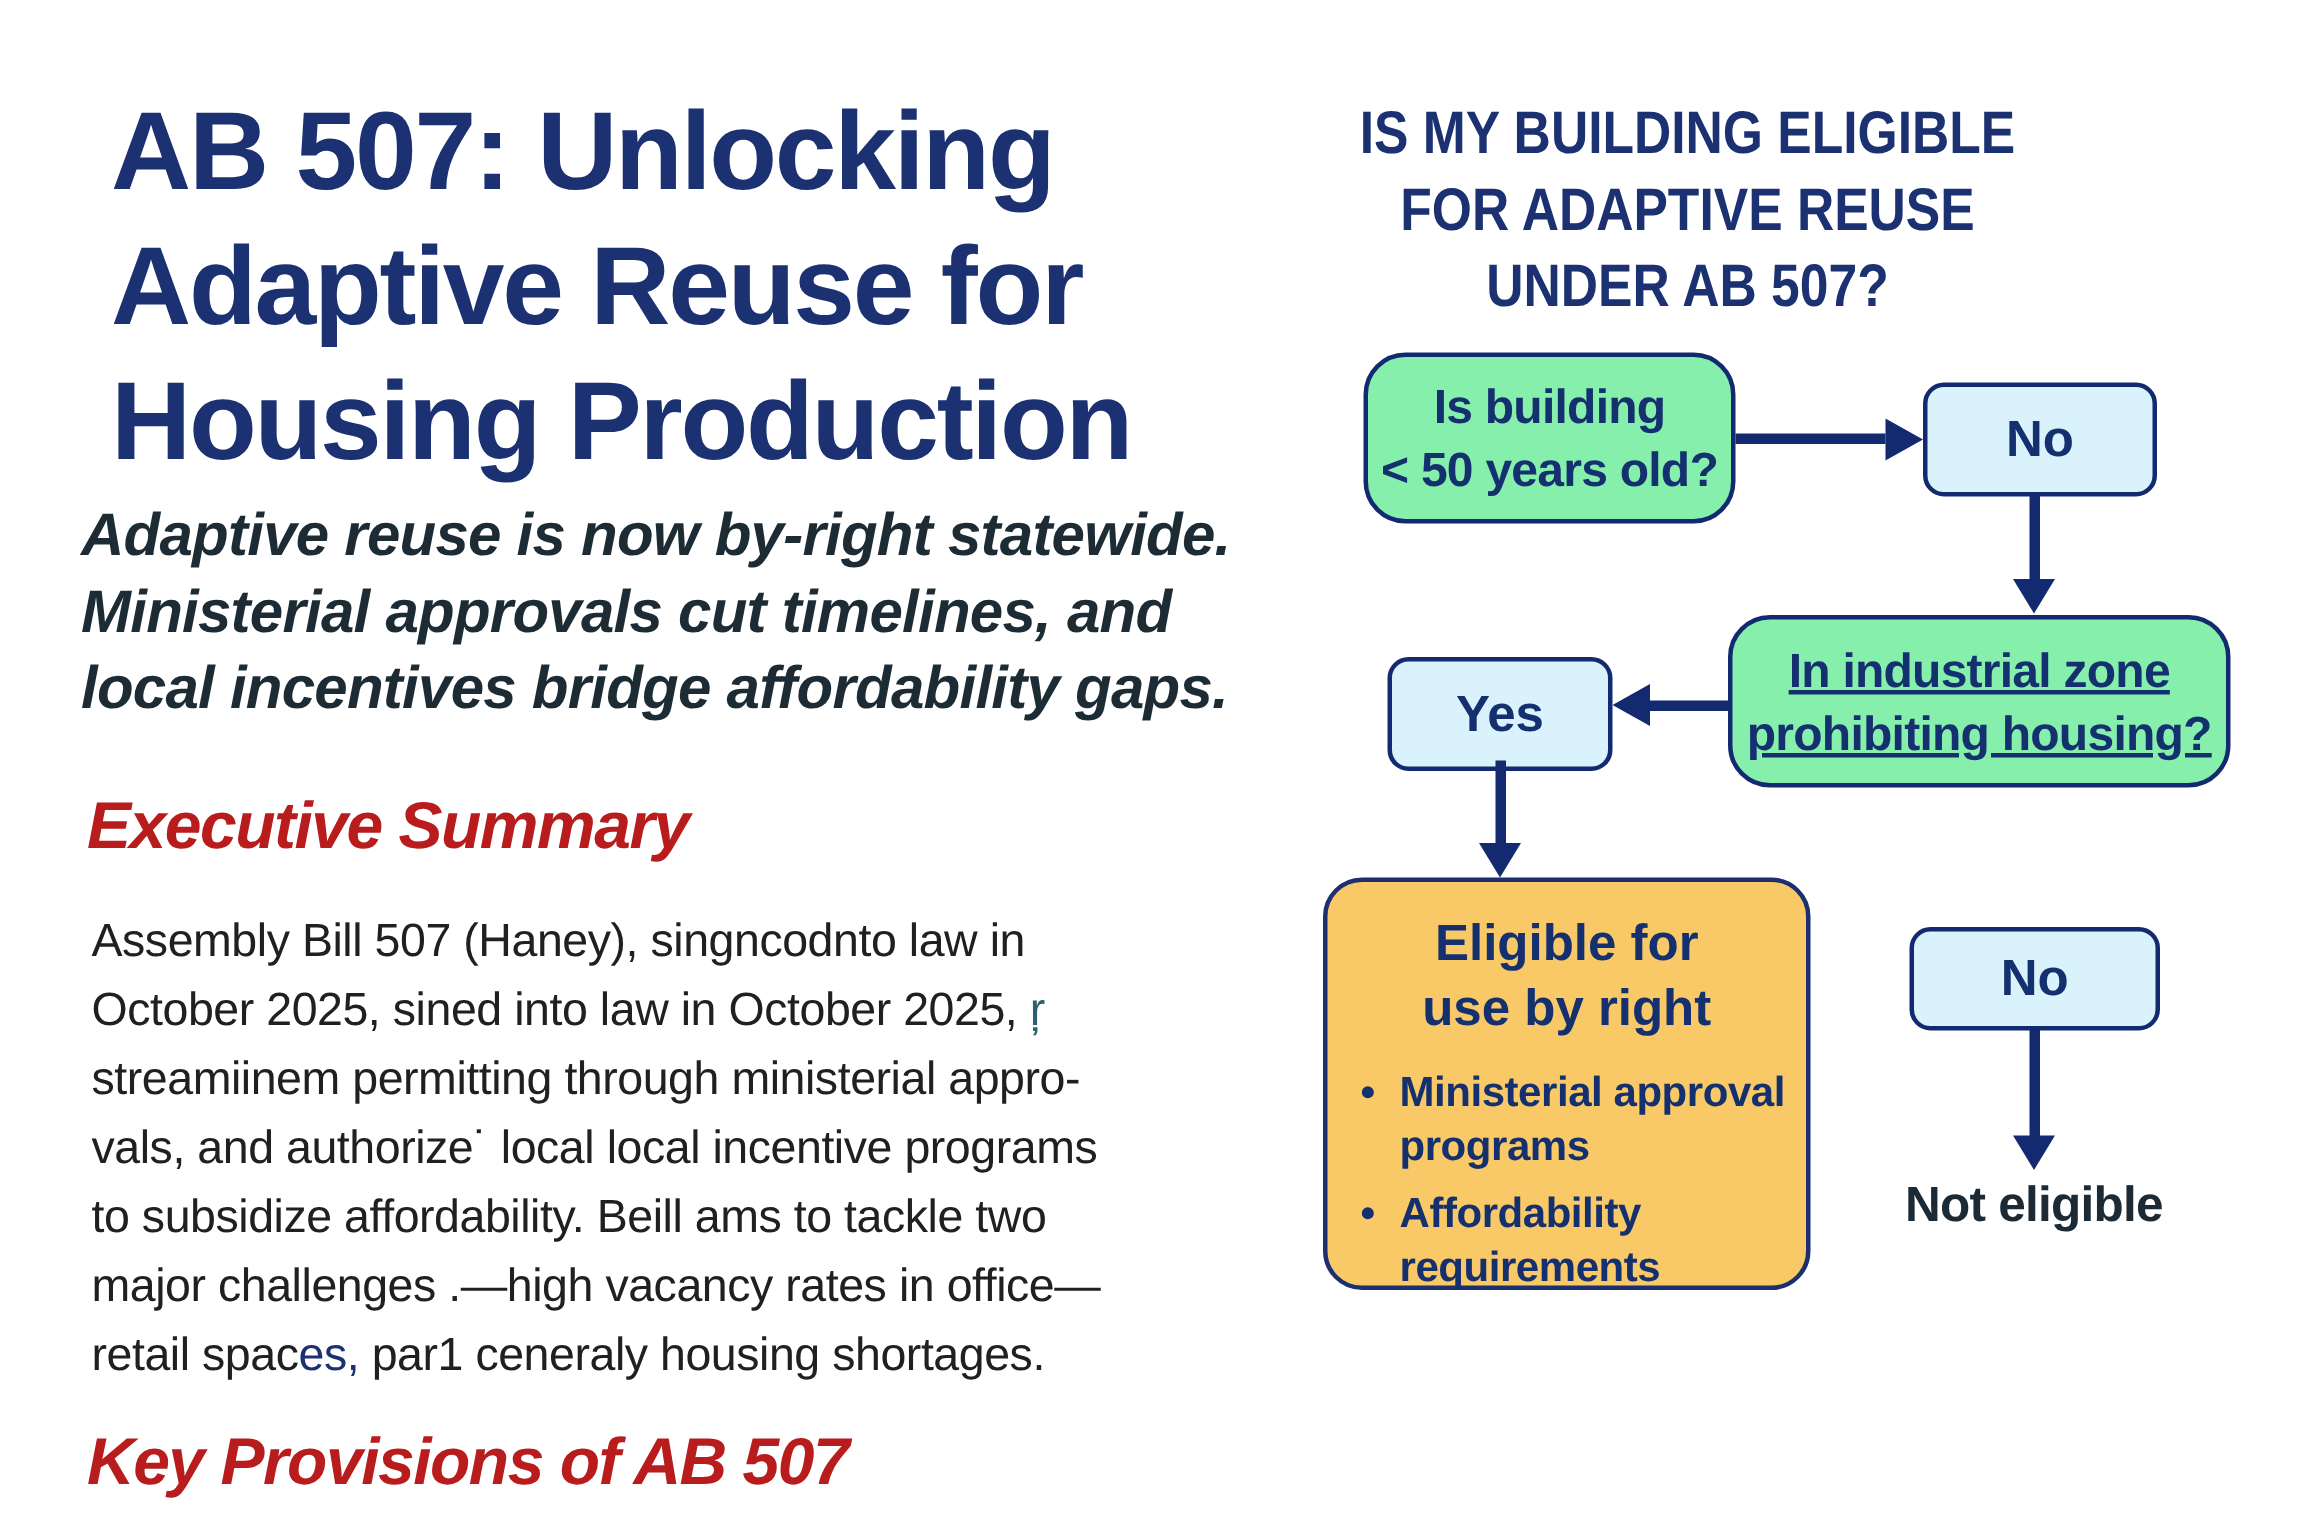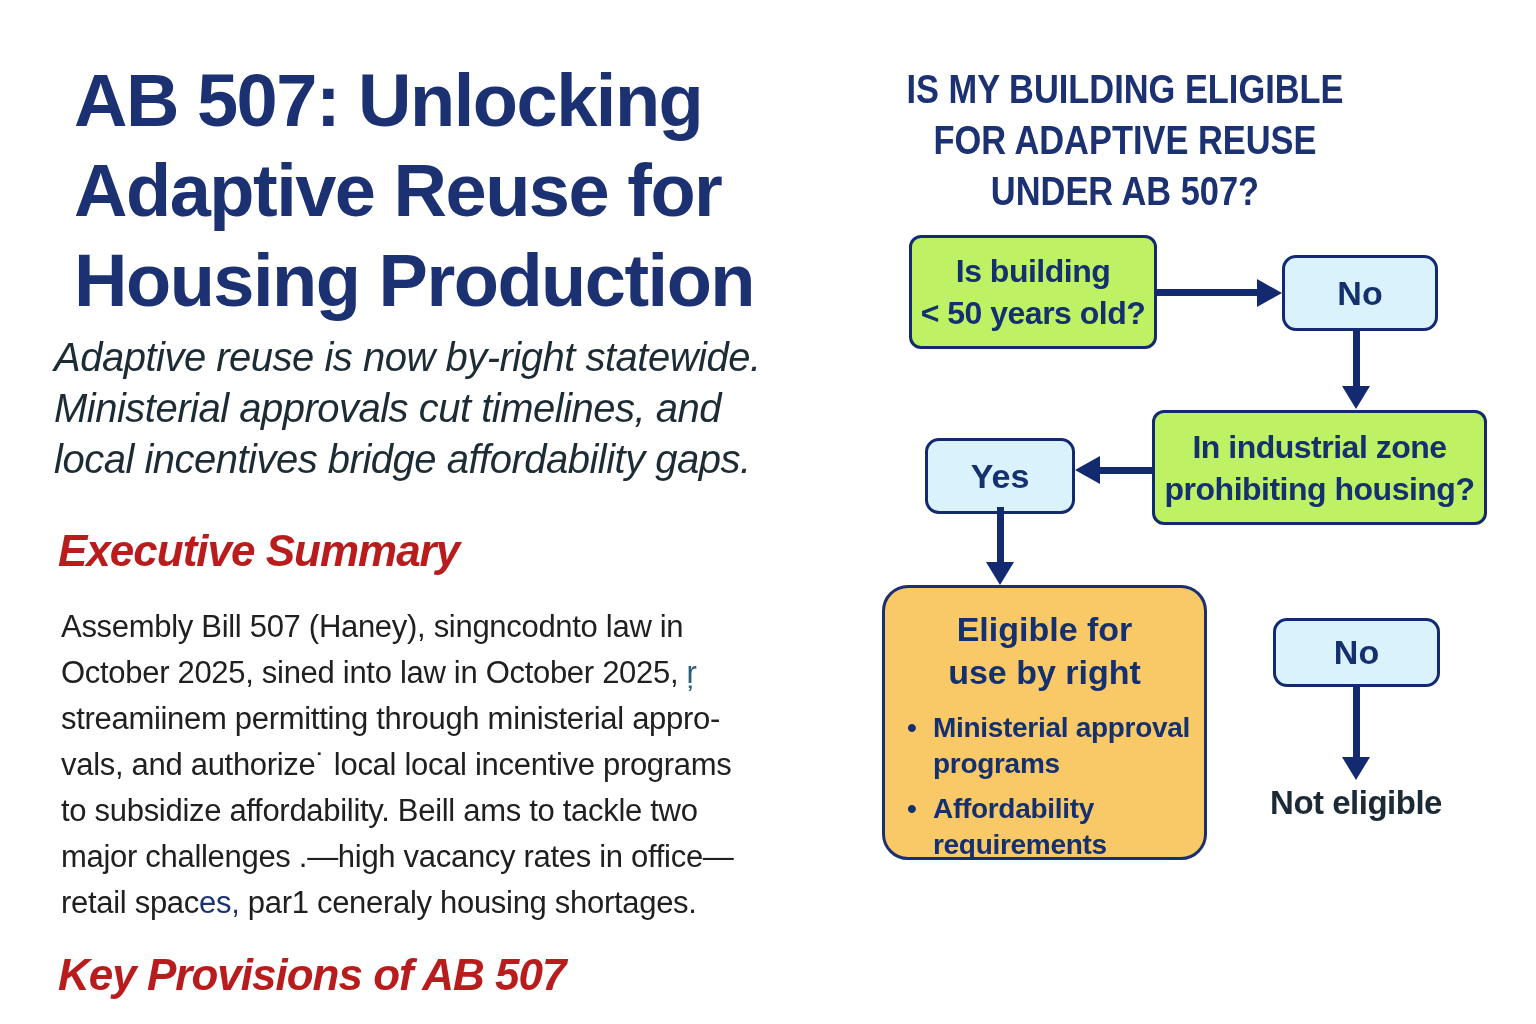--- a/index.html
+++ b/index.html
@@ -9,21 +9,21 @@
   }
 
   
   .title{
     position:absolute;left:58px;top:40px;margin:16px;
     font-size:74px;line-height:90px;font-weight:800;letter-spacing:-1.5px;
     color:#1b3172;white-space:pre;
   }
   .subtitle{
     position:absolute;left:54px;top:332px;margin:0;
-    font-size:40px;line-height:51px;font-weight:400;font-style:italic;letter-spacing:-0.5px;
+    font-size:40px;line-height:51px;font-weight:700;font-style:italic;letter-spacing:-0.5px;
     color:#1d2b34;white-space:pre;
   }
   .h2{
     position:absolute;margin:0;font-size:44px;line-height:50px;font-weight:800;
     letter-spacing:-1px;color:#b91c1c;white-space:pre;font-style:italic;
   }
   .h2.exec{left:58px;top:526px;}
   .h2.key{left:58px;top:950px;}
   .summary{position:absolute;left:61px;top:604px;color:#202022;}
   .sline{font-size:31px;line-height:46px;letter-spacing:-0.3px;white-space:pre;}
@@ -34,25 +34,25 @@
   .flow-title{
     position:absolute;left:835px;top:64px;width:580px;text-align:center;
     font-size:40px;line-height:51px;font-weight:800;color:#1b3172;white-space:pre;
     transform:scaleX(0.86);transform-origin:50% 0;
   }
   .node{
     position:absolute;box-sizing:border-box;border:3px solid #132a70;color:#15306f;
     font-weight:800;display:flex;align-items:center;justify-content:center;
     text-align:center;white-space:pre;
   }
-  .node.q{background:#bef264;border-radius:12px;font-size:32px;line-height:42px;letter-spacing:-0.5px;}
+  .node.q{background:#86efac;border-radius:28px;font-size:32px;line-height:42px;letter-spacing:-0.5px;}
   .node.ans{background:#daf2fb;border-radius:14px;font-size:34px;}
   .box-a{left:909px;top:235px;width:248px;height:114px;}
   .box-no1{left:1282px;top:255px;width:156px;height:76px;}
-  .box-c{left:1152px;top:410px;width:335px;height:115px;}
+  .box-c{left:1152px;top:410px;width:335px;height:115px;text-decoration:underline;}
   .box-yes{left:925px;top:438px;width:150px;height:76px;background:#d6f0fa;}
   .box-no2{left:1273px;top:618px;width:167px;height:69px;background:#ddf4fb;}
 
   .node-orange{
     position:absolute;left:882px;top:585px;width:325px;height:275px;box-sizing:border-box;
     background:#f8c966;border:3px solid #1c2f6e;border-radius:26px;padding-top:20px;
   }
   .orange-title{
     text-align:center;font-size:34px;line-height:43px;font-weight:800;color:#15306f;white-space:pre;
   }

